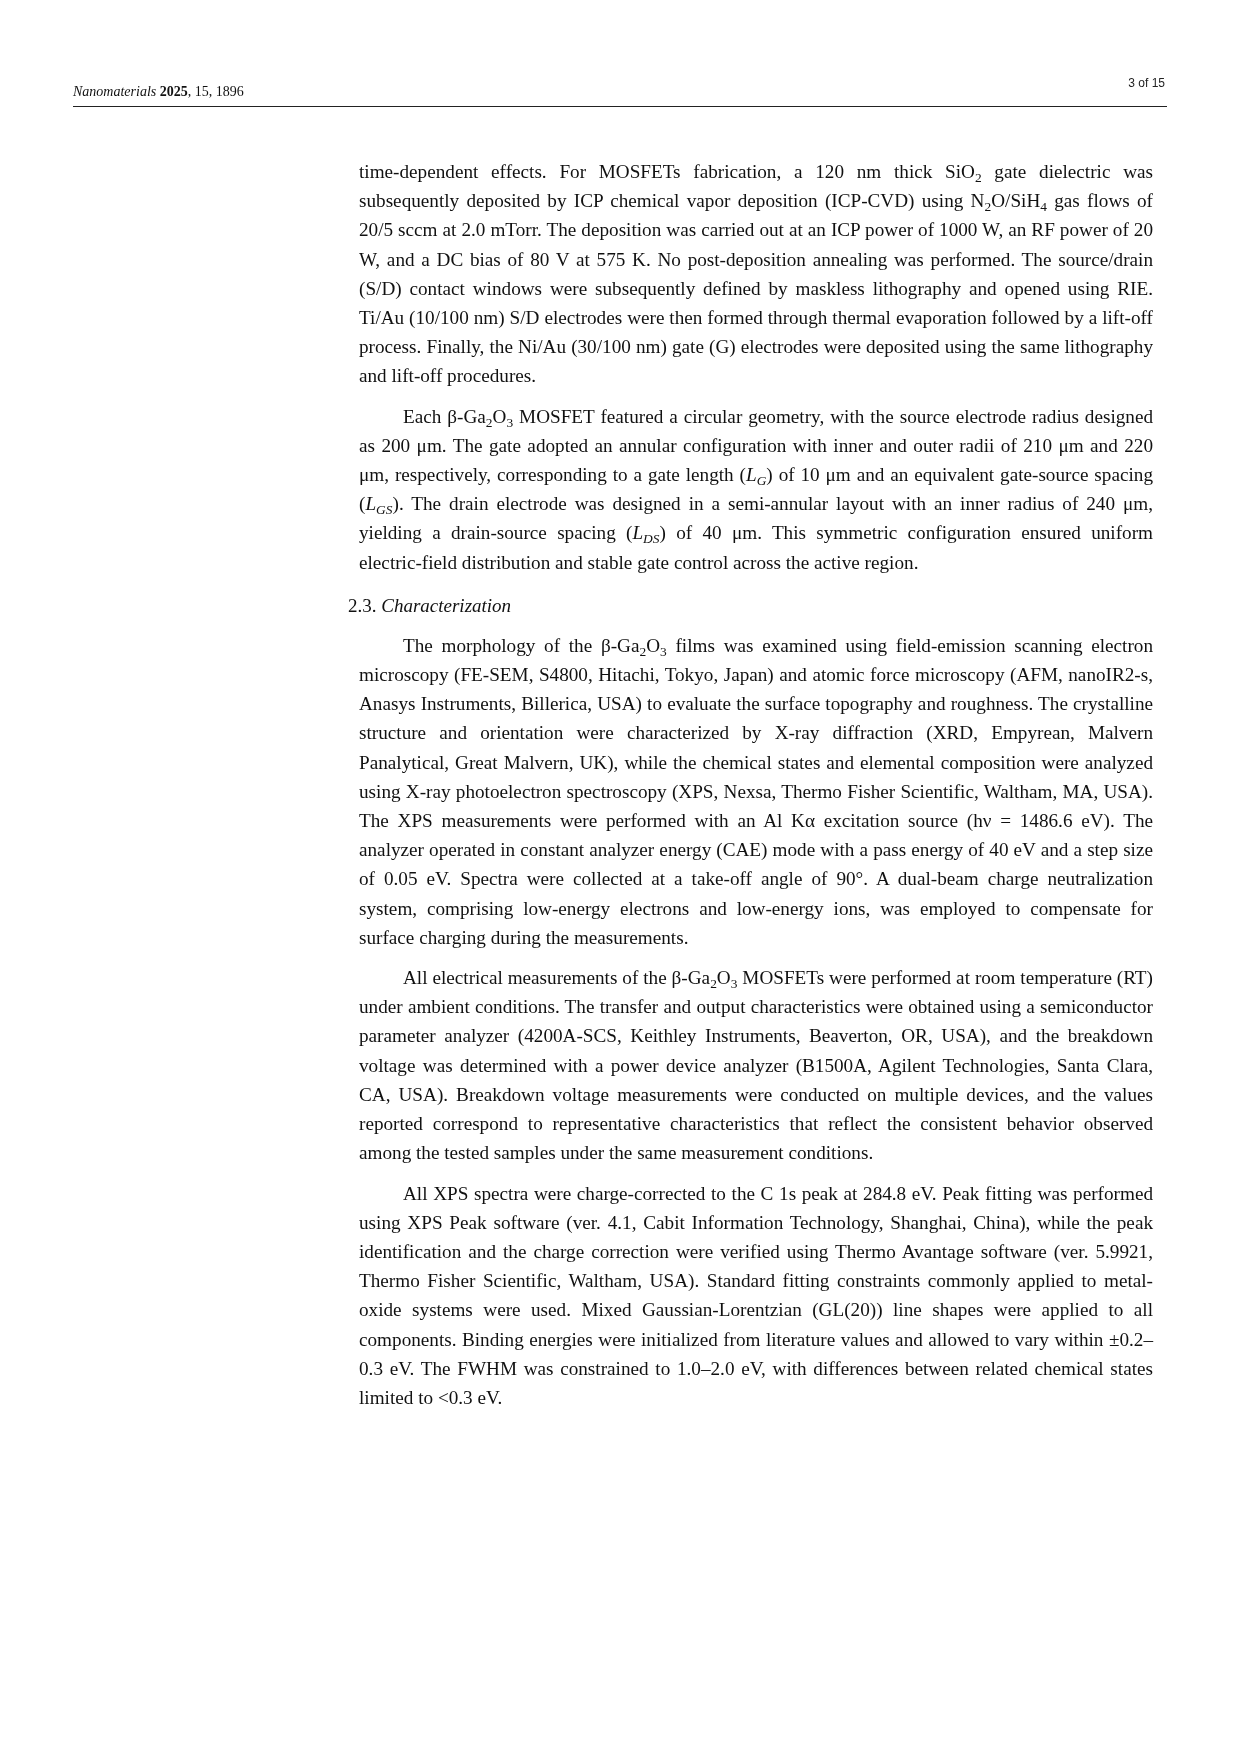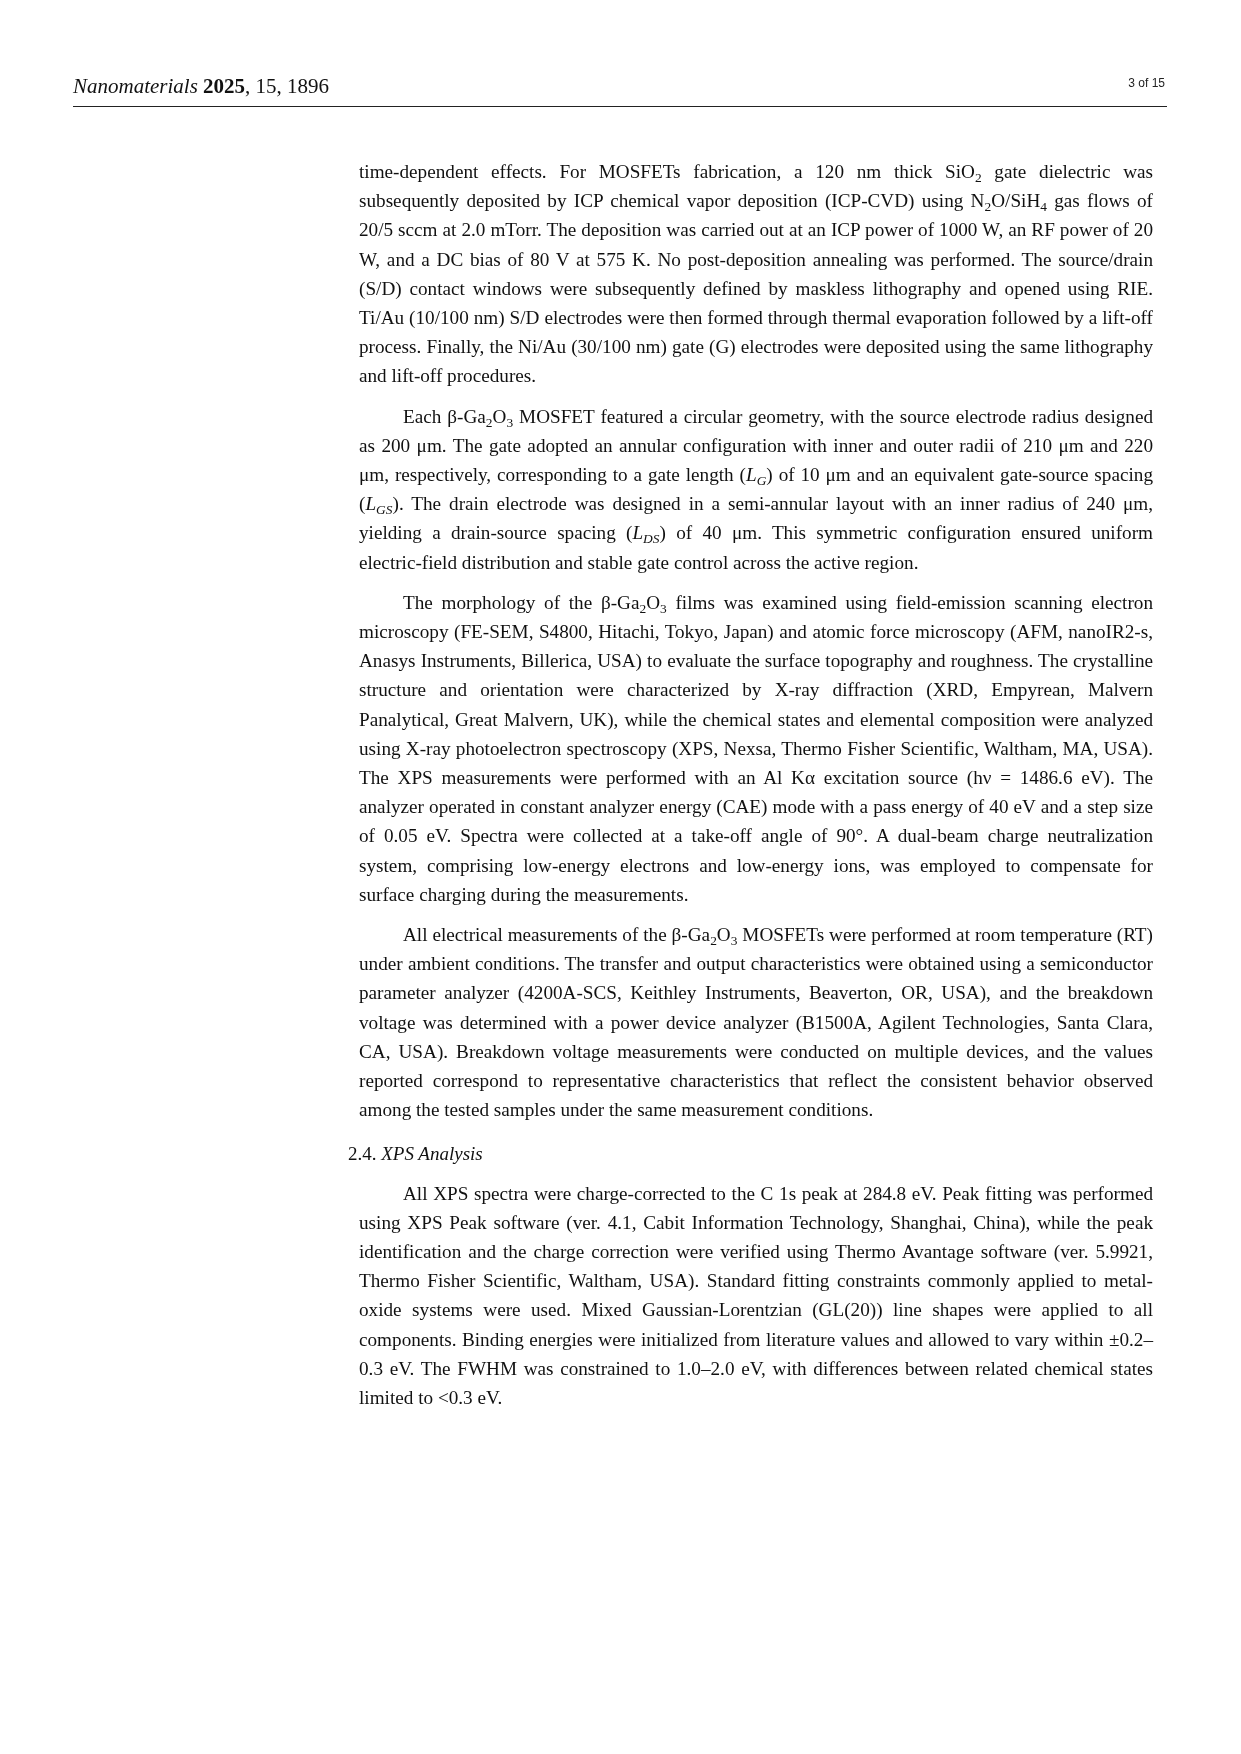--- a/index.html
+++ b/index.html
@@ -1,20 +1,20 @@
 <!DOCTYPE html>
 <html><head>
 <meta charset="utf-8">
 <style>
   html, body { margin:0; padding:0; background:#ffffff; }
   body { width:1241px; height:1754px; position:relative; overflow:hidden;
          font-family:"Liberation Serif","DejaVu Serif",serif; color:#111; }
   .header { position:absolute; left:73px; top:72px; width:1094px; height:34px;
             border-bottom:1.5px solid #222; }
-  .journal { position:absolute; left:0; top:2px; font-size:21px; }
+  .journal { position:absolute; left:0; top:12px; font-size:14px; }
   .journal i { font-style:italic; }
   .journal b { font-weight:bold; }
   .pageno { position:absolute; right:2px; top:4px; font-family:Liberation Sans, sans-serif; font-size:12px; color:#222; }
   .body { position:absolute; left:348px; top:146px; width:816px; font-size:19.2px; line-height:29.2px; }
   p { margin:11px; text-align:justify; }
   p.indent { text-indent:44px; }
   h3 { margin:14px 0 6px 0; font-weight:normal; font-size:19px; line-height:29px; }
   h3 .num { font-style:normal; }
   h3 .ttl { font-style:italic; }
   sub { font-size:70%; vertical-align:-4px; line-height:0; }
@@ -26,18 +26,18 @@
 <div class="header">
   <div class="journal"><i>Nanomaterials</i> <b>2025</b><span>, 15, 1896</span></div>
   <div class="pageno">3 of 15</div>
 </div>
 
 <div class="body">
   <p><span>time-dependent effects. For MOSFETs fabrication, a 120 nm thick SiO</span><sub>2</sub><span> gate dielectric was subsequently deposited by ICP chemical vapor deposition (ICP-CVD) using N</span><sub>2</sub><span>O/SiH</span><sub>4</sub><span> gas flows of 20/5 sccm at 2.0 mTorr.  The deposition was carried out at an ICP power of 1000 W, an RF power of 20 W, and a DC bias of 80 V at 575 K. No post-deposition annealing was performed. The source/drain (S/D) contact windows were subsequently defined by maskless lithography and opened using RIE. Ti/Au (10/100 nm) S/D electrodes were then formed through thermal evaporation followed by a lift-off process. Finally, the Ni/Au (30/100 nm) gate (G) electrodes were deposited using the same lithography and lift-off procedures.</span></p>
 
   <p class="indent"><span>Each β-Ga</span><sub>2</sub><span>O</span><sub>3</sub><span> MOSFET featured a circular geometry, with the source electrode radius designed as 200 μm. The gate adopted an annular configuration with inner and outer radii of 210 μm and 220 μm, respectively, corresponding to a gate length (</span><span class="var">L</span><sub class="var">G</sub><span>) of 10 μm and an equivalent gate-source spacing (</span><span class="var">L</span><sub class="var">GS</sub><span>). The drain electrode was designed in a semi-annular layout with an inner radius of 240 μm, yielding a drain-source spacing (</span><span class="var">L</span><sub class="var">DS</sub><span>) of 40 μm. This symmetric configuration ensured uniform electric-field distribution and stable gate control across the active region.</span></p>
 
+  <h3><span class="num">2.3.</span> <span class="ttl">Characterization</span></h3>
   <p class="indent"><span>The morphology of the β-Ga</span><sub>2</sub><span>O</span><sub>3</sub><span> films was examined using field-emission scanning electron microscopy (FE-SEM, S4800, Hitachi, Tokyo, Japan) and atomic force microscopy (AFM, nanoIR2-s, Anasys Instruments, Billerica, USA) to evaluate the surface topography and roughness.  The crystalline structure and orientation were characterized by X-ray diffraction (XRD, Empyrean, Malvern Panalytical, Great Malvern, UK), while the chemical states and elemental composition were analyzed using X-ray photoelectron spectroscopy (XPS, Nexsa, Thermo Fisher Scientific, Waltham, MA, USA). The XPS measurements were performed with an Al Kα excitation source (hν = 1486.6 eV). The analyzer operated in constant analyzer energy (CAE) mode with a pass energy of 40 eV and a step size of 0.05 eV. Spectra were collected at a take-off angle of 90°. A dual-beam charge neutralization system, comprising low-energy electrons and low-energy ions, was employed to compensate for surface charging during the measurements.</span></p>
   <p class="indent"><span>All electrical measurements of the β-Ga</span><sub>2</sub><span>O</span><sub>3</sub><span> MOSFETs were performed at room temperature (RT) under ambient conditions. The transfer and output characteristics were obtained using a semiconductor parameter analyzer (4200A-SCS, Keithley Instruments, Beaverton, OR, USA), and the breakdown voltage was determined with a power device analyzer (B1500A, Agilent Technologies, Santa Clara, CA, USA). Breakdown voltage measurements were conducted on multiple devices, and the values reported correspond to representative characteristics that reflect the consistent behavior observed among the tested samples under the same measurement conditions.</span></p>
 
-  <h3><span class="num">2.4.</span> <span class="ttl">XPS Analysis</span></h3>
   <p class="indent">All XPS spectra were charge-corrected to the C 1s peak at 284.8 eV. Peak fitting was performed using XPS Peak software (ver.  4.1, Cabit Information Technology, Shanghai, China), while the peak identification and the charge correction were verified using Thermo Avantage software (ver.  5.9921, Thermo Fisher Scientific, Waltham, USA). Standard fitting constraints commonly applied to metal-oxide systems were used. Mixed Gaussian-Lorentzian (GL(20)) line shapes were applied to all components. Binding energies were initialized from literature values and allowed to vary within ±0.2–0.3 eV. The FWHM was constrained to 1.0–2.0 eV, with differences between related chemical states limited to &lt;0.3 eV.</p>
 </div>
 
 </body></html>

